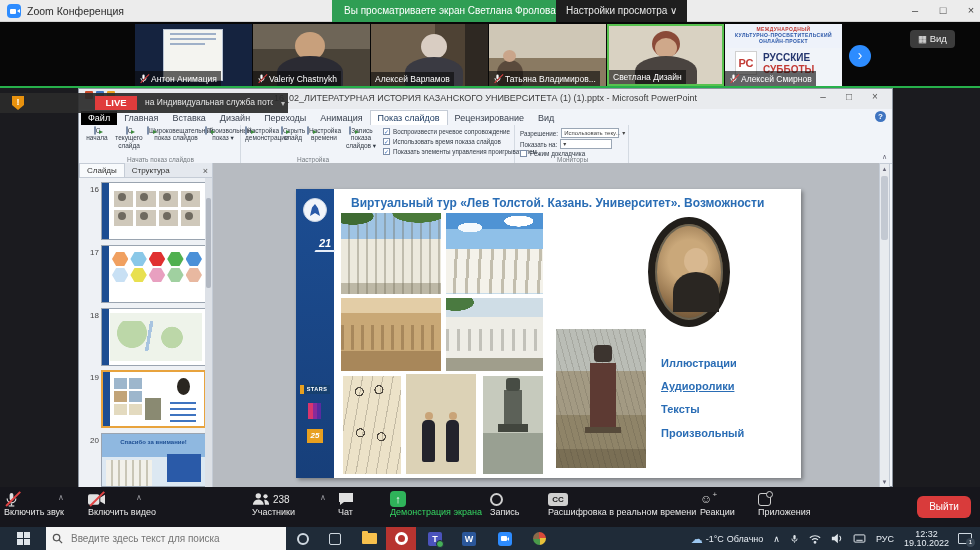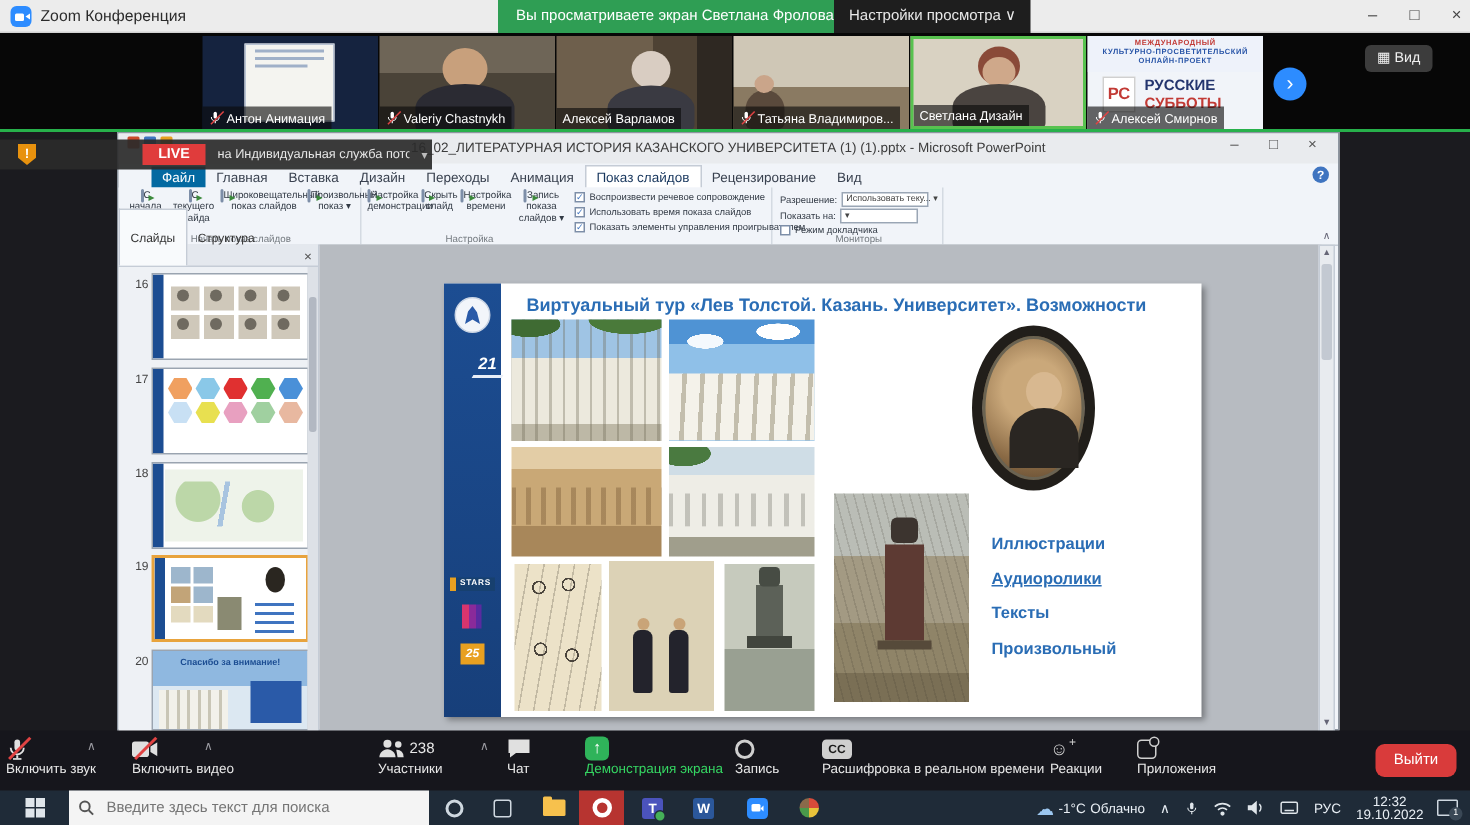--- a/index.html
+++ b/index.html
@@ -54,38 +54,38 @@
 
   
   .ppt{position:absolute;left:78px;top:88px;width:815px;height:399px;background:#f1f4f9;border:1px solid #8d959f;z-index:10;}
   .ppt-titlebar{position:absolute;left:0;top:0;width:100%;height:20px;background:#e9ebee;}
   .ppt-title{position:absolute;left:0;top:4px;width:100%;text-align:center;font-size:9px;color:#3c3c3c;}
   .ppt-ctl{position:absolute;top:0;width:26px;height:16px;text-align:center;line-height:15px;font-size:10px;color:#555;}
   .qat{position:absolute;left:6px;top:2px;display:flex;gap:3px;}
   .qat i{width:8px;height:8px;border-radius:1px;display:block;}
   .tabs-row{position:absolute;left:0;top:20px;width:100%;height:16px;display:flex;align-items:flex-end;padding-left:2px;}
   .ptab{font-size:9px;color:#3a4250;padding:2px 7px 2px;white-space:nowrap;}
-  .ptab.file{background:#0369a1;color:#fff;margin-left:20px;}
+  .ptab.file{background:#000000;color:#fff;}
   .ptab.active{background:#fff;border:1px solid #c5ccd6;border-bottom:none;color:#17365d;}
   .help-q{position:absolute;right:6px;top:22px;width:11px;height:11px;border-radius:50%;background:#3f74c0;color:#fff;font-size:8px;font-weight:bold;text-align:center;line-height:11px;}
   .ribbon{position:absolute;left:0;top:36px;width:100%;height:39px;background:#f1f4f9;border-bottom:1px solid #c5ccd6;}
   .rgroup{position:absolute;top:0;height:38px;border-right:1px solid #d4dae2;}
   .rgroup .glabel{position:absolute;left:0;bottom:0;width:100%;text-align:center;font-size:6.5px;color:#73797f;}
   .rbtn{position:absolute;top:2px;text-align:center;font-size:6.5px;line-height:1.15;color:#323a45;}
   .rbtn .ric{margin:0 auto 1px;width:15px;height:11px;border:1px solid #7d8ea8;border-radius:2px;background:linear-gradient(180deg,#fdfdfd,#cfd9e8);position:relative;}
   .rbtn .ric::after{content:"";position:absolute;left:4.5px;top:2.5px;border-top:2.5px solid transparent;border-bottom:2.5px solid transparent;border-left:4px solid #3c8a3c;}
   .cbrow{position:absolute;left:0;display:flex;align-items:center;gap:3px;font-size:6.3px;color:#323a45;white-space:nowrap;}
   .cbx{width:7px;height:7px;border:1px solid #7d8ea8;background:#fff;color:#3f74c0;font-size:6px;line-height:6px;text-align:center;flex:0 0 auto;}
   .ddl{display:inline-block;height:10px;background:#fff;border:1px solid #9aa6b5;font-size:6px;color:#444;line-height:9px;padding:0 2px;white-space:nowrap;}
   .ribbon-collapse{position:absolute;right:5px;bottom:2px;font-size:7px;color:#667;}
 
   
   .panel{position:absolute;left:0;top:74px;width:134px;height:325px;background:#eef1f5;border-right:1px solid #c5ccd6;}
   .panel-tabs{position:absolute;left:0;top:0;width:100%;height:15px;background:#e4e8ee;display:flex;align-items:flex-end;border-bottom:1px solid #c5ccd6;}
-  .panel-tab{font-size:8px;color:#333;padding:14px 7px;}
+  .panel-tab{font-size:8px;color:#333;padding:2px 7px;}
   .panel-tab.active{background:#f8fafc;border:1px solid #c5ccd6;border-bottom:none;}
   .panel-x{position:absolute;right:4px;top:3px;font-size:9px;color:#555;}
   .thumb{position:absolute;left:22px;width:105px;height:58px;background:#fff;border:1px solid #9aa4b0;overflow:hidden;}
   .thumb.selected{border:2px solid #e8a33d;}
   .tnum{position:absolute;left:6px;width:14px;text-align:right;font-size:8px;color:#444;}
   .tblue{position:absolute;left:0;top:0;width:7px;height:100%;background:#1c4d92;}
   .pgrid{position:absolute;left:12px;top:8px;display:grid;grid-template-columns:repeat(4,1fr);gap:3px;width:86px;}
   .pgrid i{height:16px;background:#cfc8ba;position:relative;display:block;}
   .pgrid i::after{content:"";position:absolute;left:4px;top:2px;width:8px;height:8px;border-radius:50%;background:#6f6a60;}
   .hexwrap{position:absolute;left:10px;top:6px;display:grid;grid-template-columns:repeat(5,1fr);gap:2px;width:90px;}

